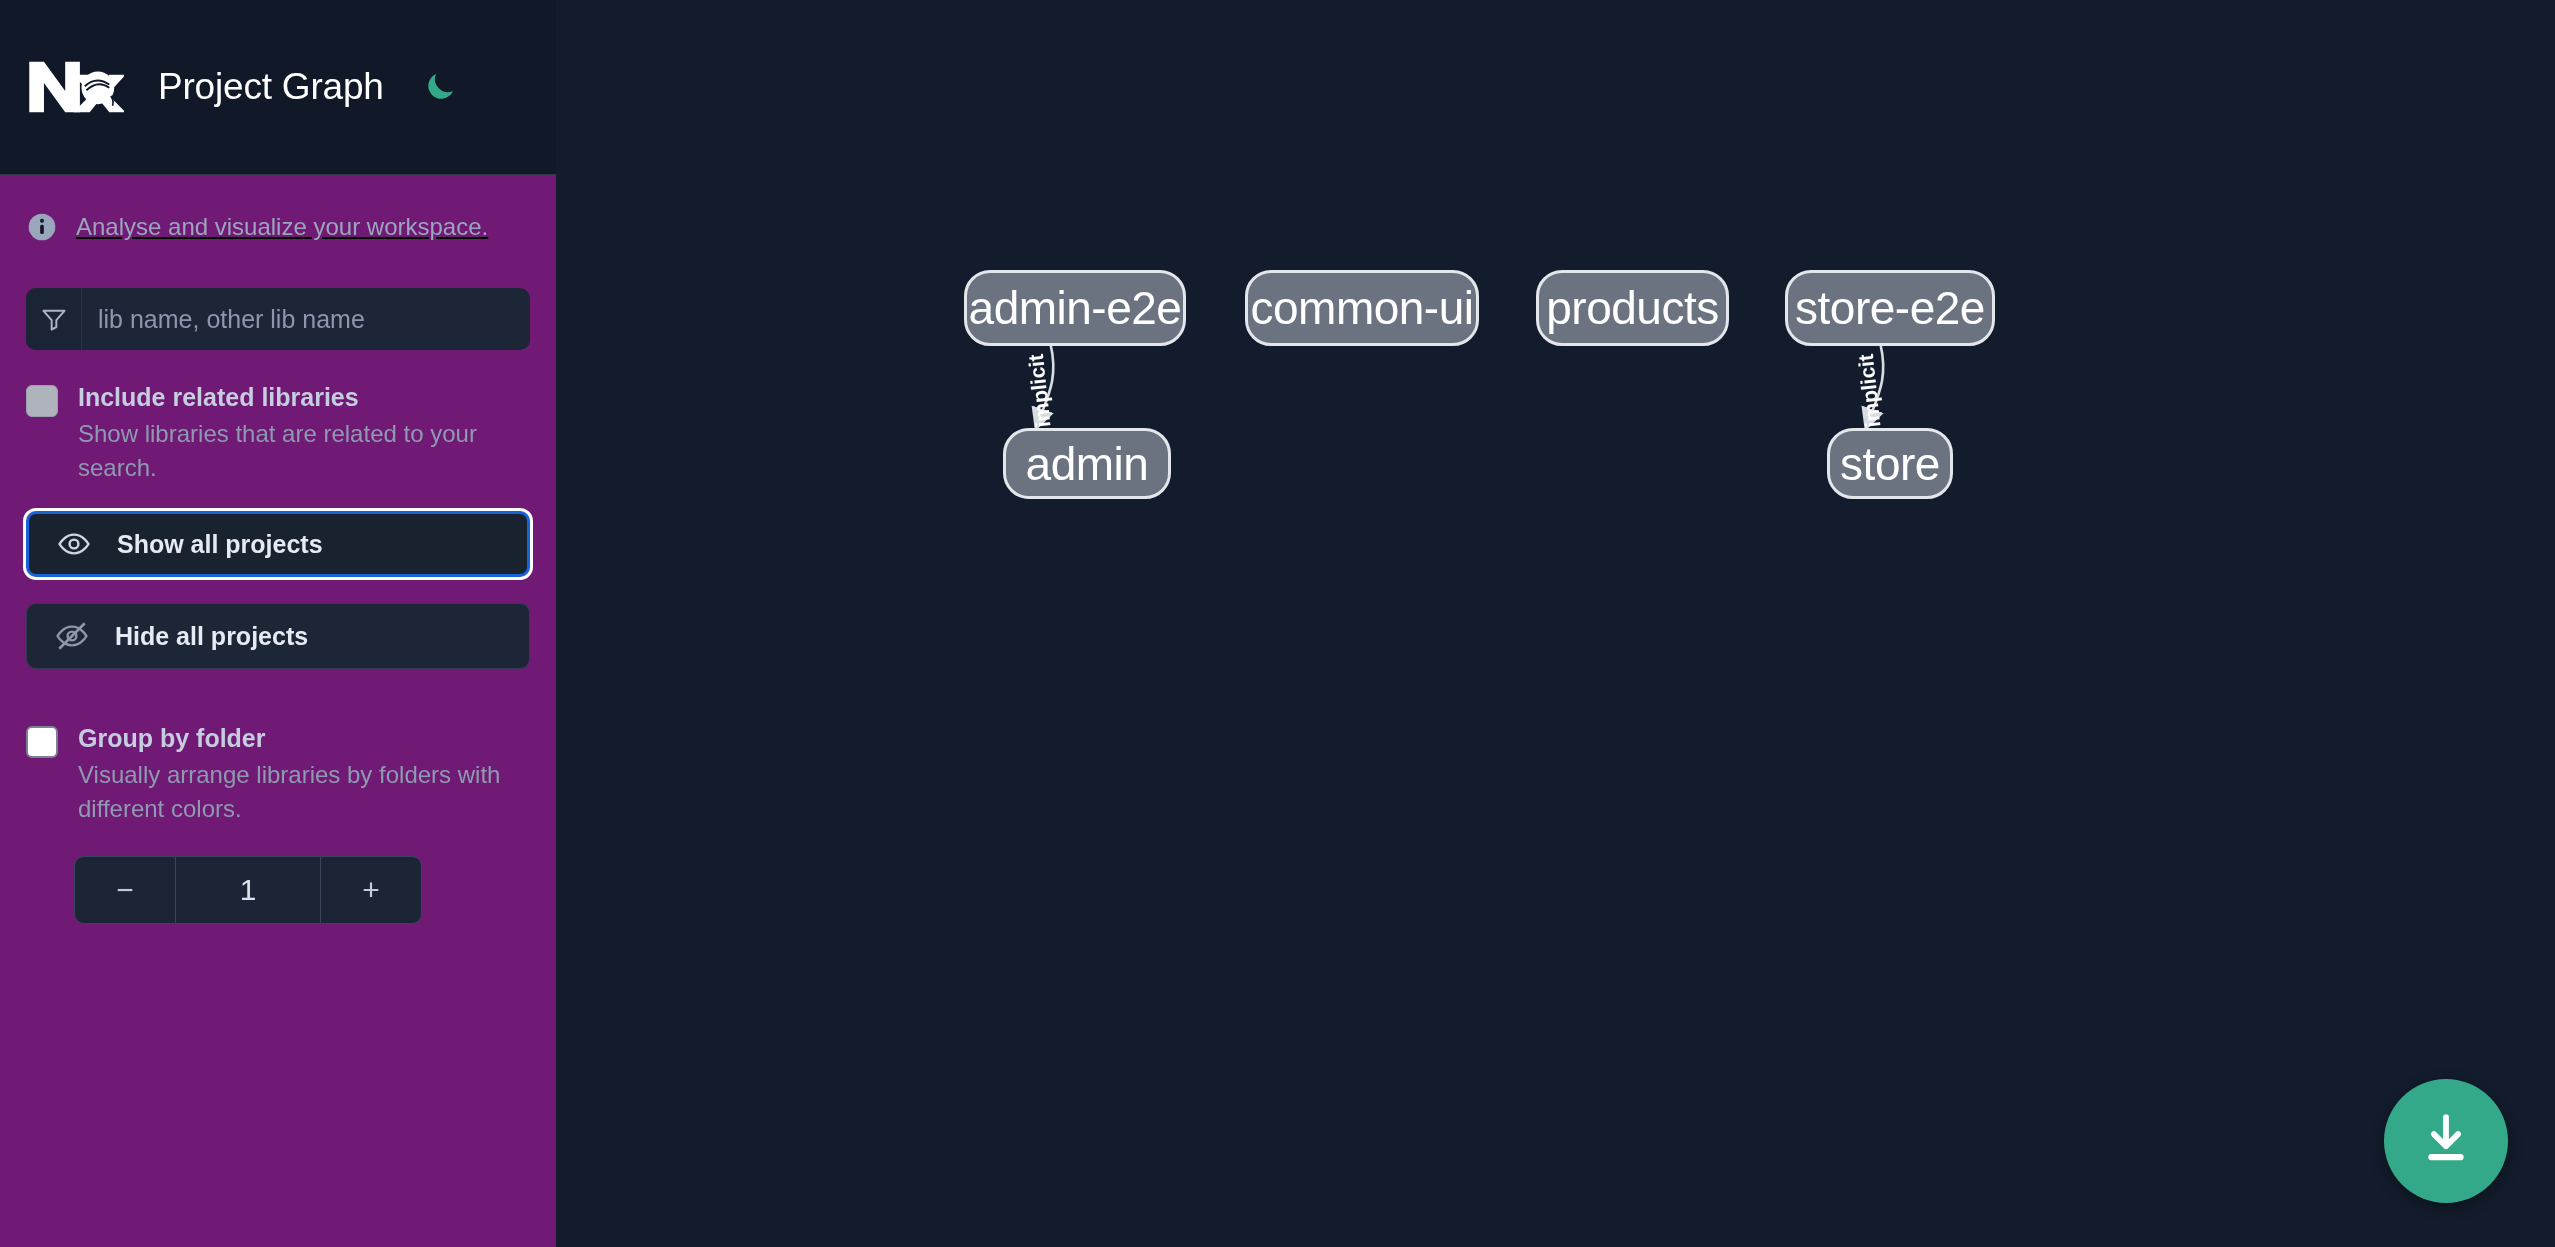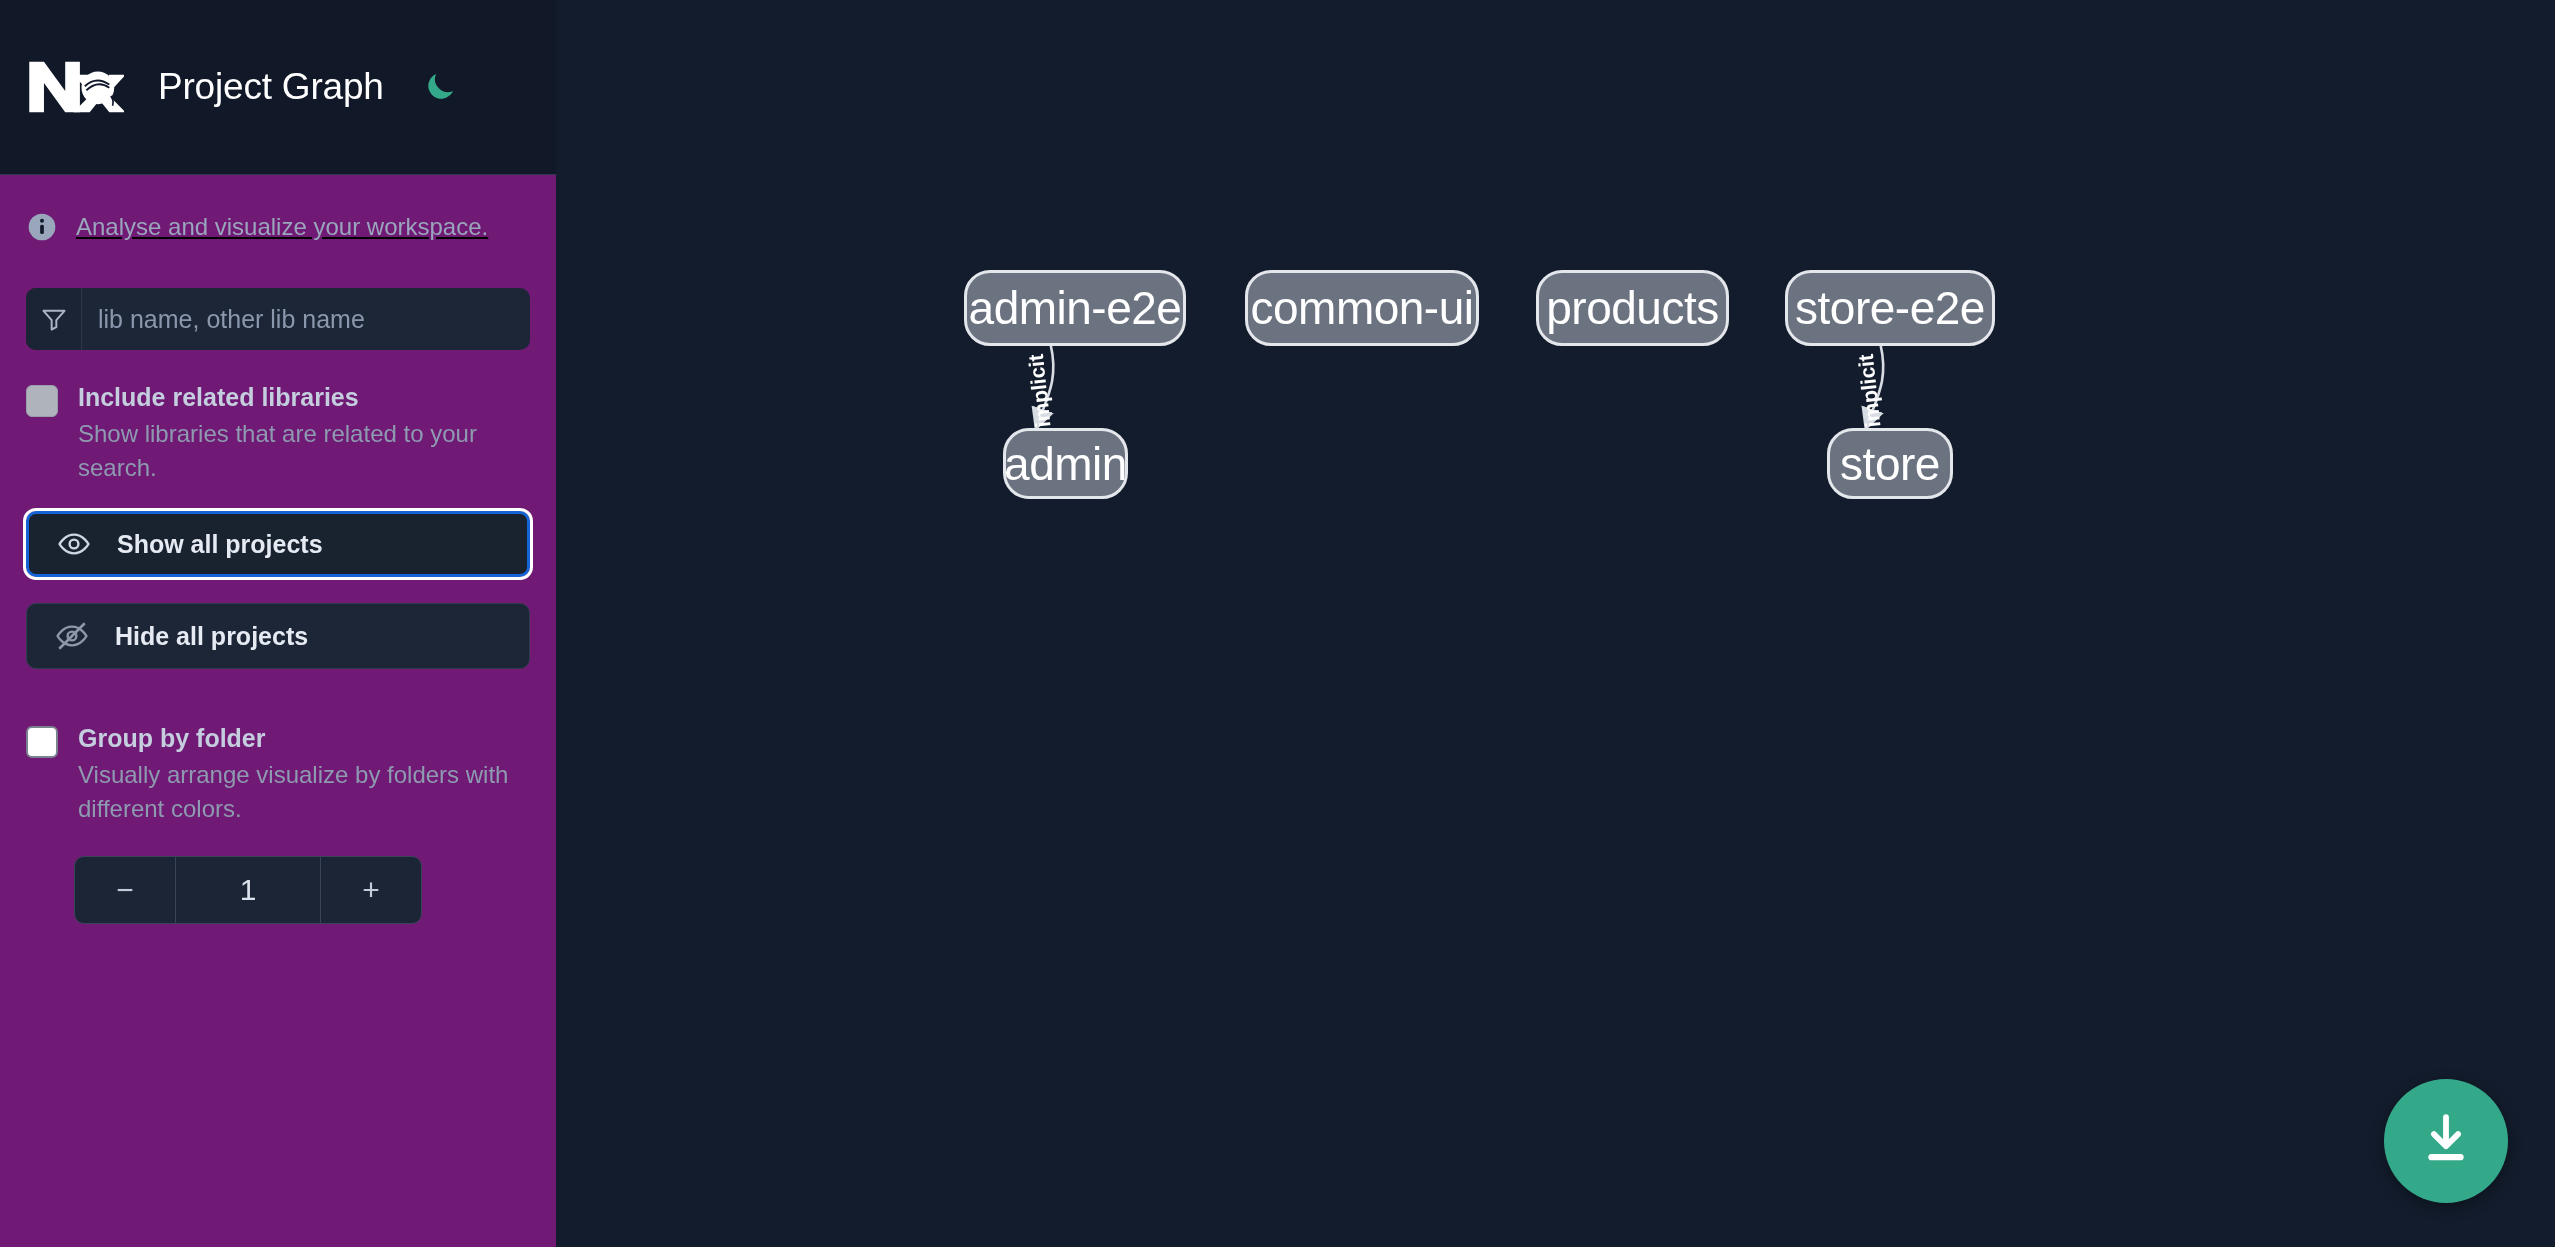--- a/index.html
+++ b/index.html
@@ -222,21 +222,21 @@
             <line x1="3" y1="21" x2="21" y2="3" stroke="#8d97a8" stroke-width="1.9"></line>
           </svg>
         </span>
         <span class="blabel">Hide all projects</span>
       </div>
 
       <div class="opt-row" style="margin-top:54px">
         <span class="cb cb-white"></span>
         <span class="opt-text">
           <span class="opt-title">Group by folder</span>
-          <div class="opt-desc">Visually arrange visualize by folders with different colors.</div>
+          <div class="opt-desc">Visually arrange libraries by folders with different colors.</div>
         </span>
       </div>
 
 
       <div class="stepper">
         <span class="step-btn">−</span>
         <span class="step-val">1</span>
         <span class="step-btn">+</span>
       </div>
 
@@ -257,21 +257,21 @@
       <text x="486" y="390" fill="#ffffff" font-size="21" font-family="Liberation Sans, sans-serif" font-weight="700" transform="rotate(-96 486 390)" text-anchor="middle">implicit</text>
 
       <path d="M1312 345 C 1320 380 1308 398 1299 424" stroke="#d7dbe2" stroke-width="2.6" fill="none" marker-end="url(#arrow)"></path>
       <text x="1308" y="390" fill="#ffffff" font-size="21" font-family="Liberation Sans, sans-serif" font-weight="700" transform="rotate(-96 1308 390)" text-anchor="middle">implicit</text>
     </svg>
 
     <div class="node" style="left:408px; top:270px; width:222px; height:76px;">admin-e2e</div>
     <div class="node" style="left:689px; top:270px; width:234px; height:76px;">common-ui</div>
     <div class="node" style="left:980px; top:270px; width:193px; height:76px;">products</div>
     <div class="node" style="left:1229px; top:270px; width:210px; height:76px;">store-e2e</div>
-    <div class="node" style="left:447px; top:428px; width:125px; height:71px;">admin</div>
+    <div class="node" style="left:447px; top:428px; width:168px; height:71px;">admin</div>
     <div class="node" style="left:1271px; top:428px; width:126px; height:71px;">store</div>
 
     <div class="dl-btn">
       <span>
         <svg viewBox="0 0 24 24" xmlns="http://www.w3.org/2000/svg">
           <path d="M12 3v11" stroke="#ffffff" stroke-width="2.4" stroke-linecap="round" fill="none"></path>
           <path d="M7 10l5 5 5-5" stroke="#ffffff" stroke-width="2.4" stroke-linecap="round" stroke-linejoin="round" fill="none"></path>
           <path d="M6 19.5h12" stroke="#ffffff" stroke-width="2.6" stroke-linecap="round" fill="none"></path>
         </svg>
       </span>

